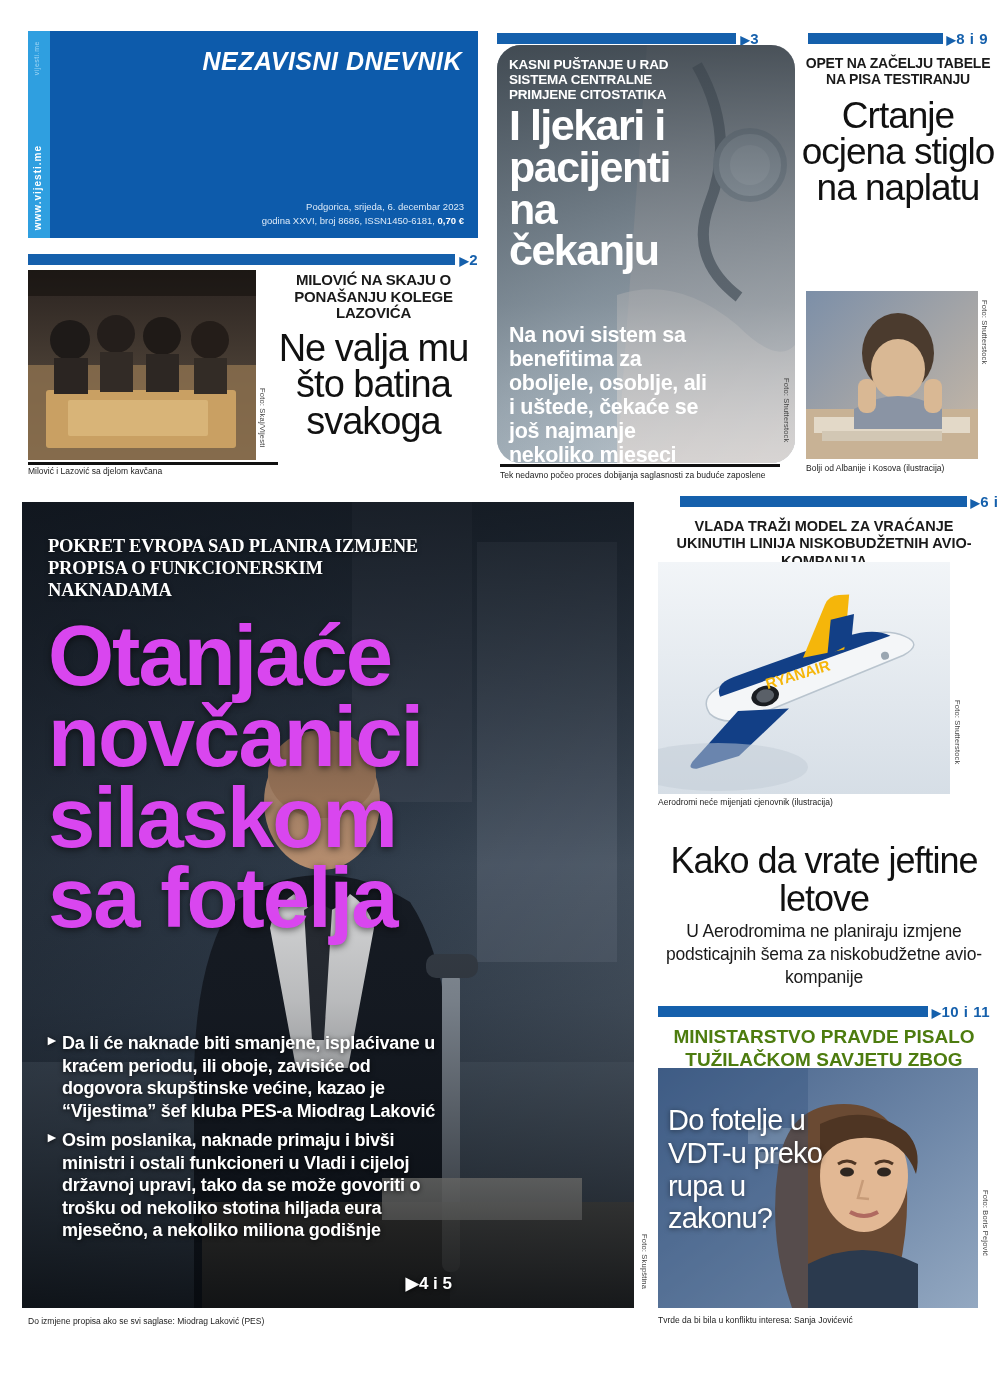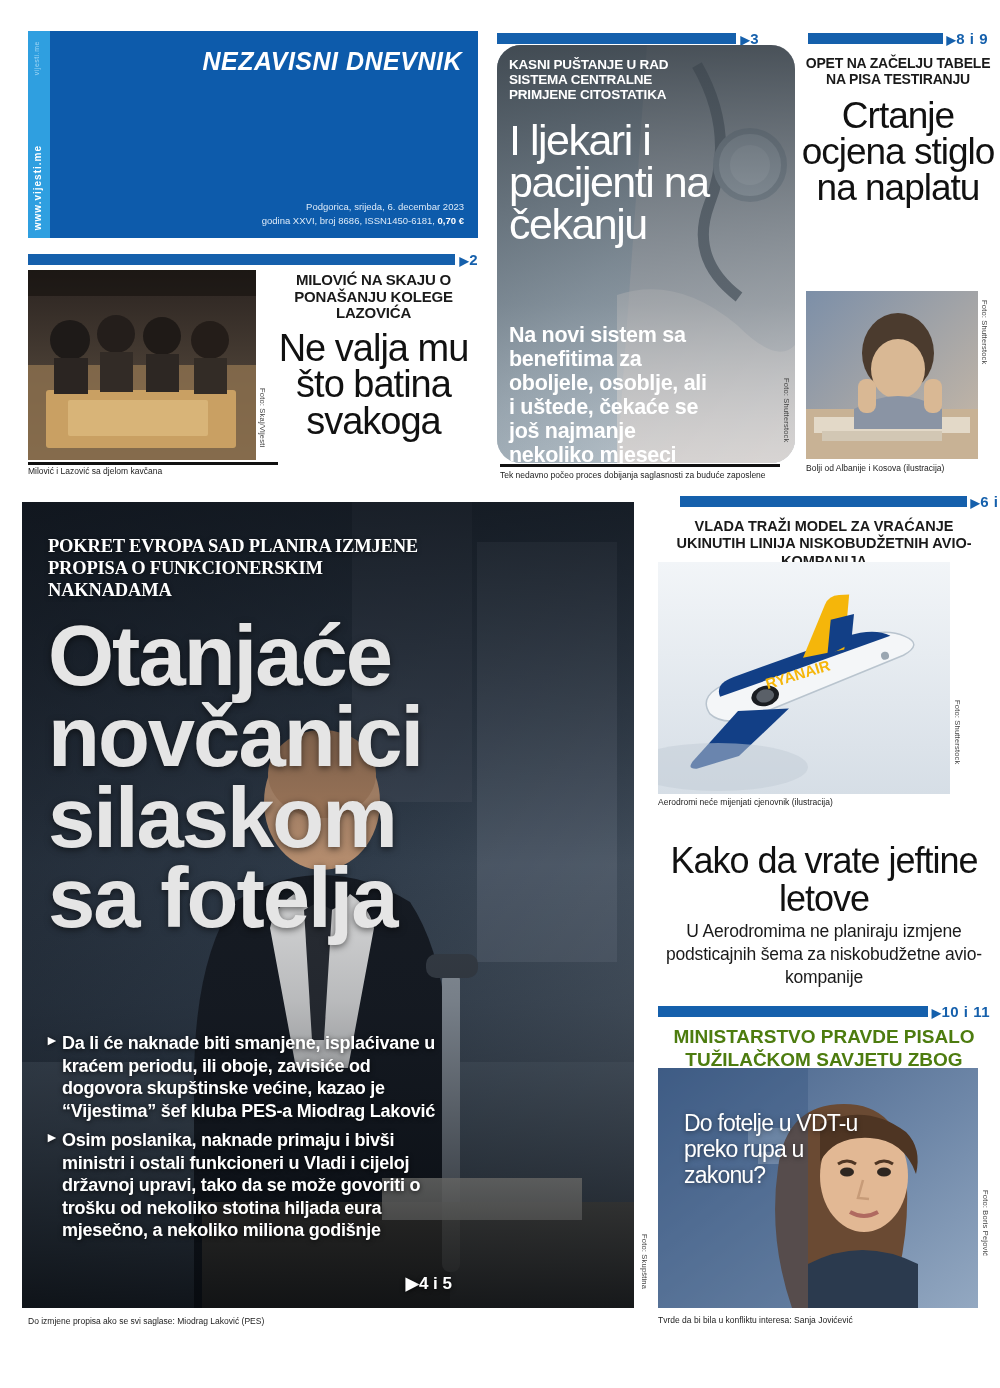--- a/index.html
+++ b/index.html
@@ -91,21 +91,21 @@
   .tl-caption { position:absolute; left:28px; top:466px; width:250px; }
   .tl-rule { position:absolute; left:28px; top:462px; width:250px; height:3px; background:#111; }
 
   
   .center-art {
     position:absolute; left:497px; top:45px; width:298px; height:418px;
     overflow:hidden; background:#b9c3cb;border-radius:24px;
   }
   .center-text { position:absolute; left:12px; top:12px; width:205px; }
   .center-text .kicker { color:#fff; font-size:13.5px; line-height:1.12; }
-  .center-text .headline { color:#fff; font-size:43px; margin-top:18px; font-weight:400; letter-spacing:-1.5px; }
+  .center-text .headline { color:#fff; font-size:43px; margin-top:3px; font-weight:700; letter-spacing:-1.5px; }
   .center-sub {
     position:absolute; left:12px; top:278px; width:200px;
     color:#fff; font-size:21.5px; font-weight:700; line-height:1.12; letter-spacing:-.3px;
   }
   .center-caption { position:absolute; left:500px; top:470px; width:280px; }
   .center-rule { position:absolute; left:500px; top:464px; width:280px; height:3px; background:#111; }
 
   
   .tr-bar { position:absolute; left:808px; top:31px; width:180px; }
   .tr-text { position:absolute; left:800px; top:56px; width:196px; text-align:center; }
@@ -124,21 +124,21 @@
   }
   .main-kicker {
     position:absolute; left:26px; top:34px; width:400px;
     color:#fff; font-size:18.5px; font-weight:700; text-transform:uppercase;
     line-height:1.18; letter-spacing:-.2px;
     text-shadow:0 1px 4px rgba(0,0,0,.6);
     font-family:Liberation Serif, serif;
   }
   .main-headline {
     position:absolute; left:26px; top:114px; width:420px;
-    color:#e5e5e5; font-size:85px; font-weight:800; line-height:0.95;
+    color:#d946ef; font-size:85px; font-weight:800; line-height:0.95;
     letter-spacing:-2px;
     text-shadow:0 2px 7px rgba(0,0,0,.55);
   }
   .main-bullets {
     position:absolute; left:26px; top:530px; width:405px;
     color:#fff; font-size:18px; font-weight:700; line-height:1.25;
     letter-spacing:-.25px;
     text-shadow:0 1px 5px rgba(0,0,0,.75);
   }
   .main-bullets li { list-style:none; position:relative; padding-left:14px; margin-bottom:7px; }
@@ -176,24 +176,23 @@
   .rc-bar2 { position:absolute; left:658px; top:1004px; width:332px; }
   .rc-kicker2 {
     position:absolute; left:656px; top:1026px; width:336px; text-align:center;
     font-size:19px; font-weight:700; text-transform:uppercase; line-height:1.2; color:#4d7c0f;
   }
   .sanja-art {
     position:absolute; left:658px; top:1068px; width:320px; height:240px;
     overflow:hidden; background:#5a7493;
   }
   .sanja-headline {
-    position:absolute; left:10px; top:42px; width:185px;
-    color:#fff; font-size:23px; font-weight:400; line-height:1.13; letter-spacing:-.8px;
+    position:absolute; left:10px; top:36px; width:185px;
+    color:#fff; font-size:29px; font-weight:400; line-height:1.13; letter-spacing:-.8px;
     text-shadow:0 1px 5px rgba(0,0,0,.5);
-    margin-left:16px;
   }
   .br-caption { position:absolute; left:658px; top:1315px; width:300px; }
 
   
   .ph { position:absolute; inset:0; }
 </style>
 </head>
 <body>
 
 <div class="page">

